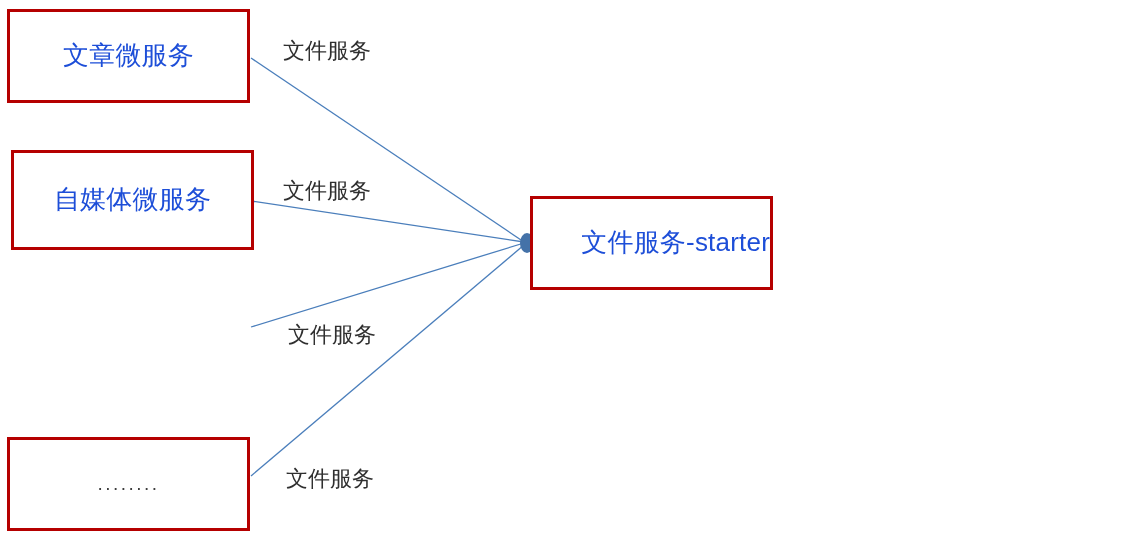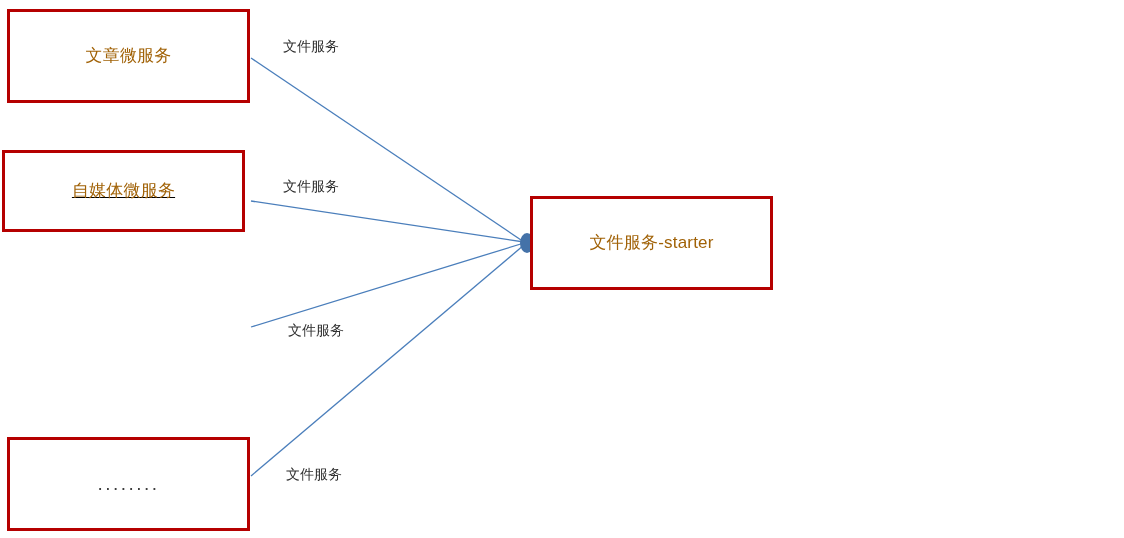--- a/index.html
+++ b/index.html
@@ -30,49 +30,49 @@
   .node-box {
     position: absolute;
     box-sizing: border-box;
     background: #ffffff;
     border: 3px solid #b50000;
     display: flex;
     align-items: center;
     justify-content: center;
   }
   .node-label {
-    color: #a16207;
-    font-size: 17px;
+    color: #1d4ed8;
+    font-size: 26px;
     line-height: 1.2;
     letter-spacing: 0.2px;
     white-space: nowrap;
   }
   .node-label-dots {
     color: #3c3c3c;
     font-size: 19px;
     letter-spacing: 2.5px;
     white-space: nowrap;
   }
   .edge-label {
     position: absolute;
     color: #2f2f2f;
-    font-size: 14px;
+    font-size: 22px;
     line-height: 1.2;
     white-space: nowrap;
     background: transparent;
   }
 
   
   #node-article   { left: 7px;  top: 9px;   width: 243px; height: 94px; }
-  #node-media     { left: 2px;  top: 150px; width: 243px; height: 82px; text-decoration: underline; }
+  #node-media     { left: 11px;  top: 150px; width: 243px; height: 100px; }
   #node-comment   { left: 7px;  top: 290px; width: 243px; height: 94px; }
   #node-ellipsis  { left: 7px;  top: 437px; width: 243px; height: 94px; }
 
   
-  #node-starter   { left: 530px; top: 196px; width: 243px; height: 94px; }
+  #node-starter   { left: 530px; top: 196px; width: 243px; height: 94px; justify-content: flex-end; }
 
   
   #edge-label-1 { left: 283px; top: 38px;  }
   #edge-label-2 { left: 283px; top: 178px; }
   #edge-label-3 { left: 288px; top: 322px; }
   #edge-label-4 { left: 286px; top: 466px; }
 </style>
 </head>
 <body>
 

